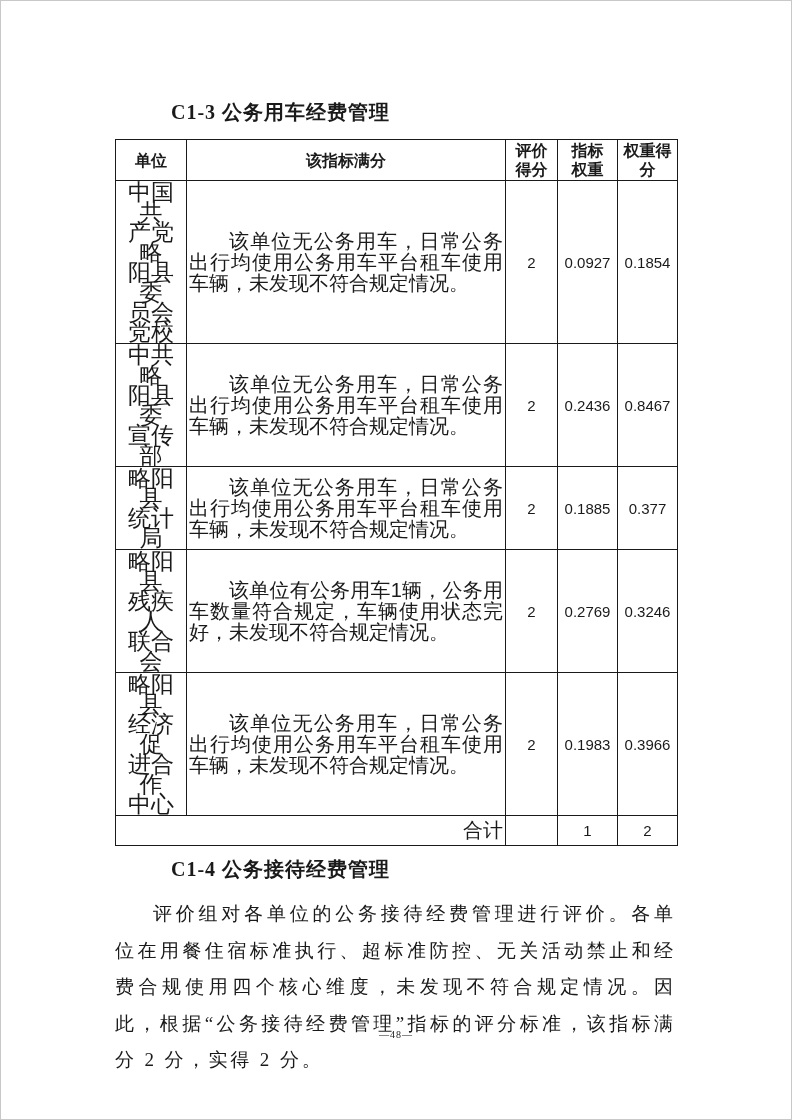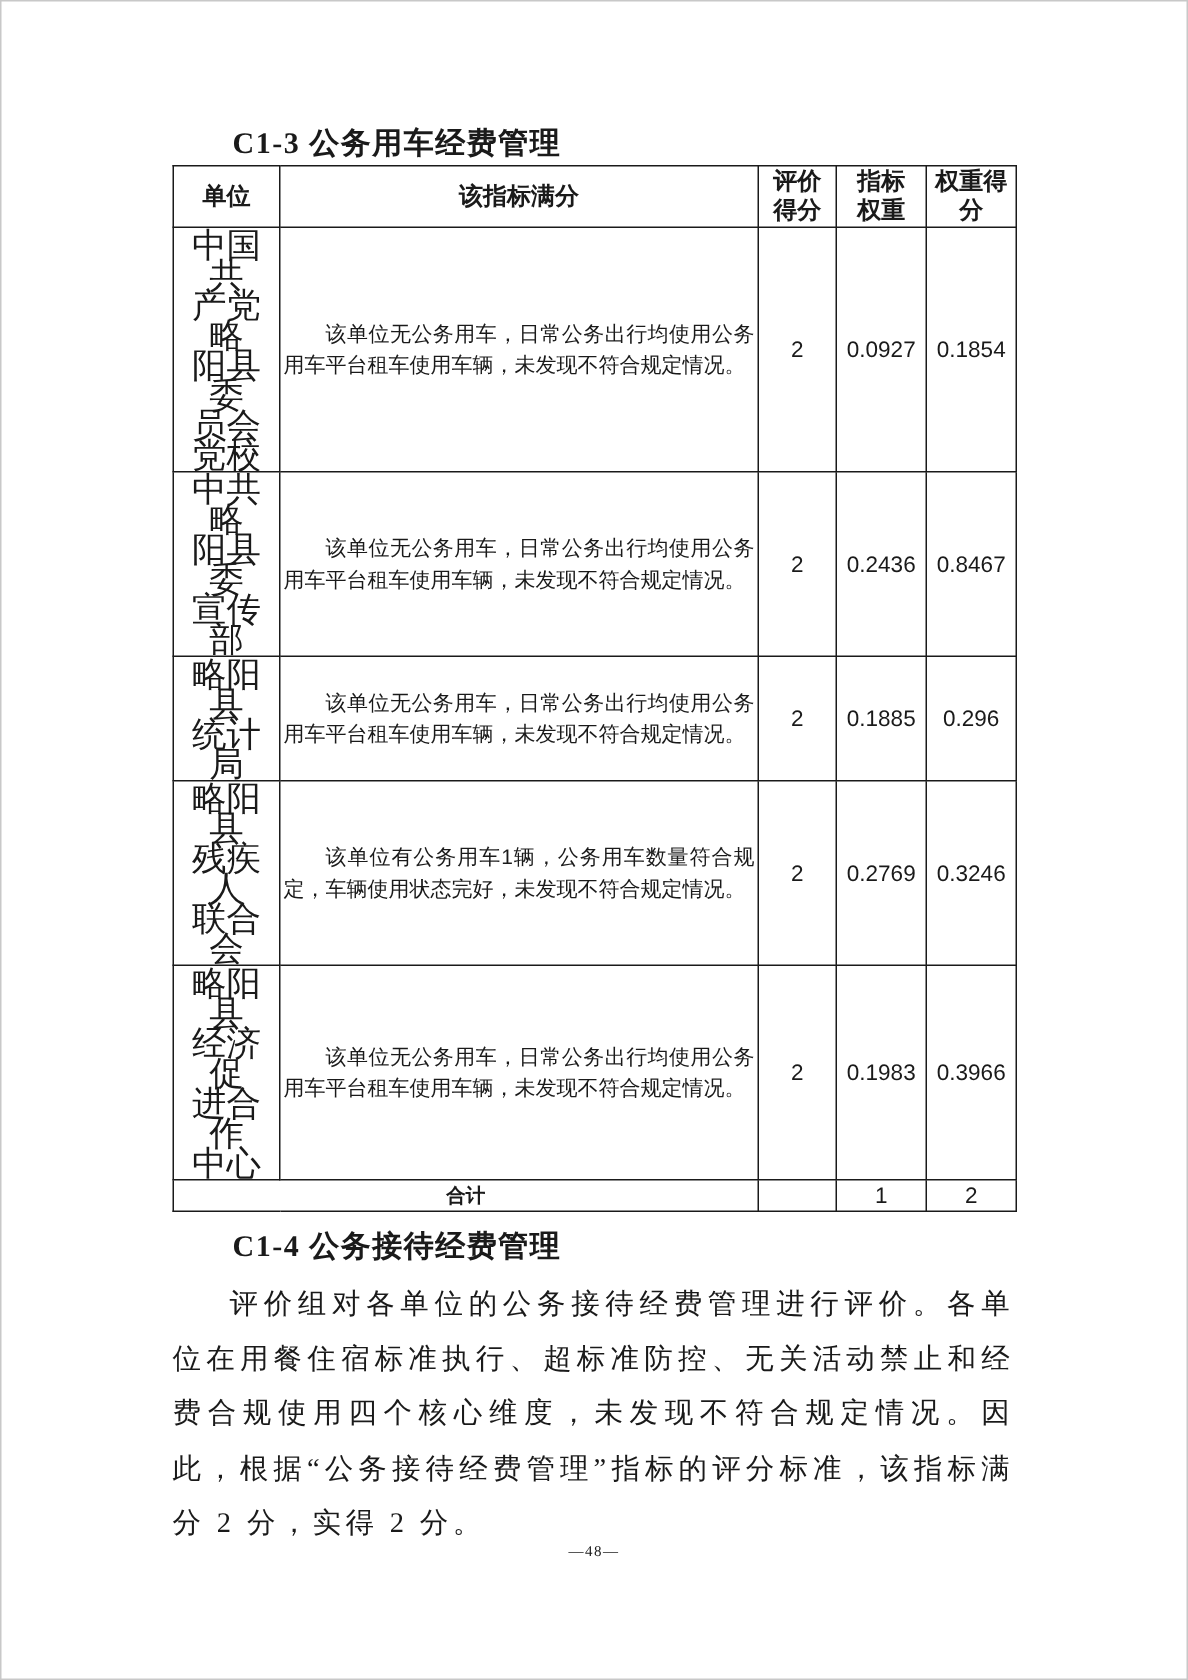--- a/index.html
+++ b/index.html
@@ -17,21 +17,21 @@
     margin-left:114px;
     width:561px;
     padding-top:84px;
   }
   .section-heading{
     font-size:20px;
     font-weight:bold;
     line-height:22px;
     letter-spacing:1px;
     padding-left:40px;
-    margin:0;
+    margin:16px;
   }
   .section-heading.second{margin-top:12px;}
   .body-paragraph{
     margin:10px 0 0 0;
     font-size:19px;
     line-height:36.6px;
     letter-spacing:2.9px;
     text-align:justify;
     text-indent:2em;
     text-justify:inter-ideograph;
@@ -63,34 +63,33 @@
   tr.r3{height:63px;}
   tr.r4{height:82px;}
   tr.total-row{height:19px;}
   td.unit-cell{
     font-size:23px;
     line-height:20px;
     text-align:center;
     white-space:pre-line;
   }
   td.eval-cell{
-    font-size:14px;
+    font-size:20px;
     line-height:21px;
     text-align:justify;
     text-indent:2em;
     padding:2px 17px;
   }
   td.num-cell{
     font-size:15px;
     text-align:center;
   }
   td.total-label-cell{
-    font-size:13px;
-    text-align:center;
-    font-weight:bold;
+    font-size:20px;
+    text-align:right;
   }
   .page-number{
     position:absolute;
     left:0;right:0;
     top:1028px;
     text-align:center;
     font-size:10px;
     letter-spacing:1px;
   }
 </style>
@@ -145,21 +144,21 @@
     <td class="num-cell">0.2436</td>
     <td class="num-cell">0.8467</td>
   </tr>
 
   <tr class="r2">
     <td class="unit-cell">略阳县
 统计局</td>
     <td class="eval-cell">该单位无公务用车，日常公务出行均使用公务用车平台租车使用车辆，未发现不符合规定情况。</td>
     <td class="num-cell">2</td>
     <td class="num-cell">0.1885</td>
-    <td class="num-cell">0.296</td>
+    <td class="num-cell">0.377</td>
   </tr>
 
   <tr class="r3">
     <td class="unit-cell">略阳县
 残疾人
 联合会</td>
     <td class="eval-cell">该单位有公务用车1辆，公务用车数量符合规定，车辆使用状态完好，未发现不符合规定情况。</td>
     <td class="num-cell">2</td>
     <td class="num-cell">0.2769</td>
     <td class="num-cell">0.3246</td>

